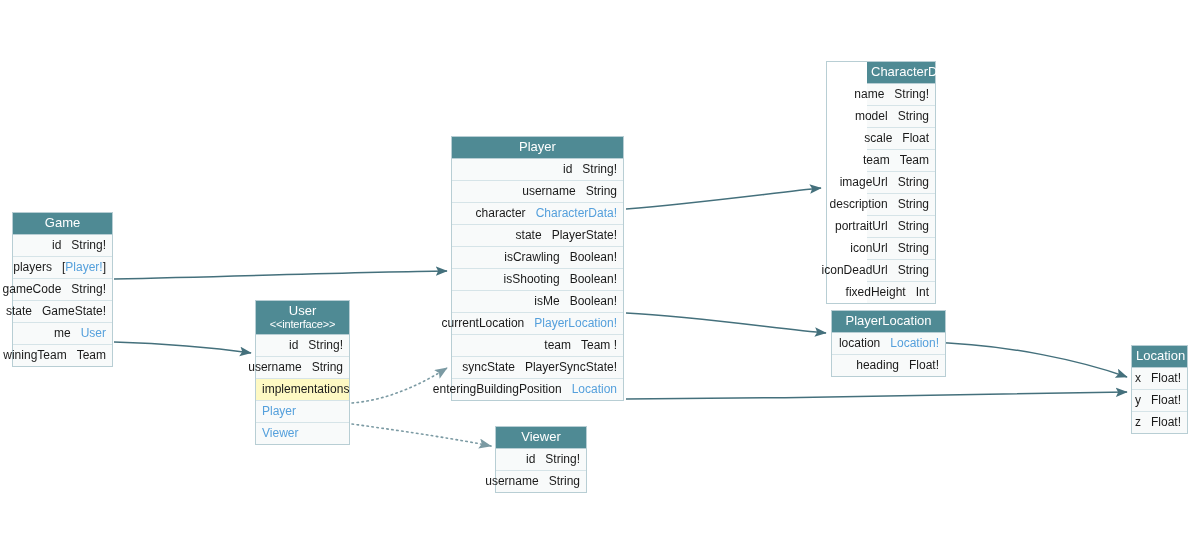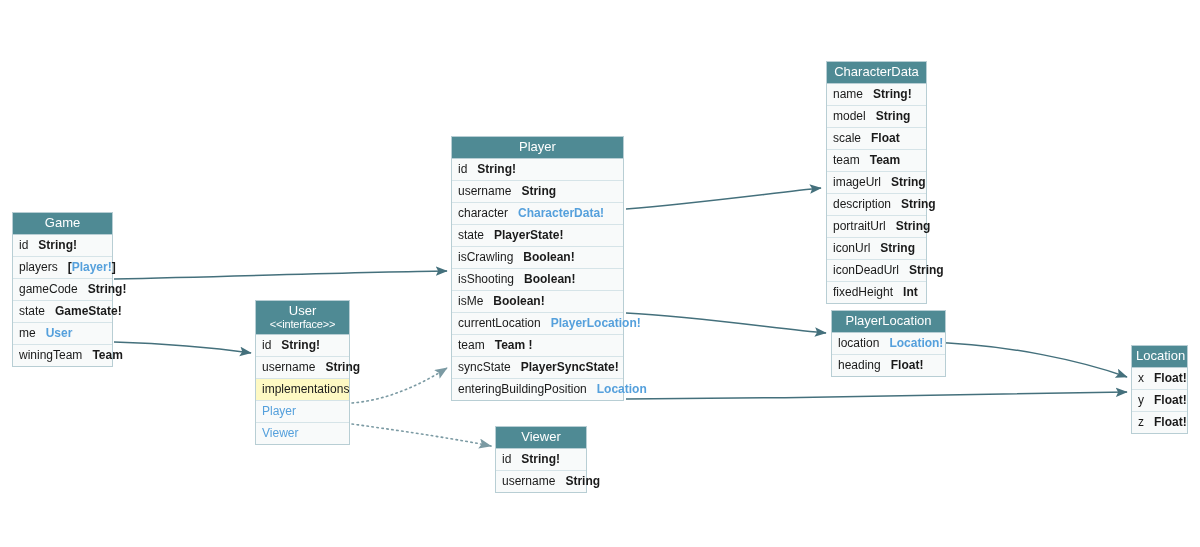--- a/index.html
+++ b/index.html
@@ -41,34 +41,34 @@
     border-bottom: 1px solid #b8ced4;
   }
   .entity-header .sub {
     display: block;
     font-size: 11px;
     line-height: 12px;
     letter-spacing: -0.2px;
   }
   .row {
     display: flex;
-    justify-content: flex-start;
+    justify-content: flex-end;
     align-items: center;
     font-size: 12px;
     color: #1a1a1a;
     padding: 3px 6px 4px 6px;
     box-sizing: border-box;
     background: #f8fafa;
     border-bottom: 1px solid #d6e4e8;
     line-height: 14px;
     white-space: nowrap;
   }
   .row:last-child { border-bottom: none; }
   .row .fname { text-align: left; }
-  .row .ftype { text-align: right; padding-left: 10px; font-weight: bold; }
+  .row .ftype { text-align: right; padding-left: 10px; }
   .row.center {
     display: block;
     text-align: center;
     background: #fef9c3;
   }
   .row.impl {
     display: block;
     text-align: left;
     color: #55a0dc;
     background: #f8fafa;
@@ -195,21 +195,21 @@
         <div class="entity-header"><span>Viewer</span></div>
         <div class="row">
           <span class="fname">id</span>
           <span class="ftype">String!</span>
         </div>
         <div class="row">
           <span class="fname">username</span>
           <span class="ftype">String</span>
         </div>
       </div>
-      <div class="entity" style="left: 826px; top: 61px; width: 101px;">
+      <div class="entity" style="left: 826px; top: 61px; width: 110px; padding-left: 40px;">
         <div class="entity-header"><span>CharacterData</span></div>
         <div class="row">
           <span class="fname">name</span>
           <span class="ftype">String!</span>
         </div>
         <div class="row">
           <span class="fname">model</span>
           <span class="ftype">String</span>
         </div>
         <div class="row">

